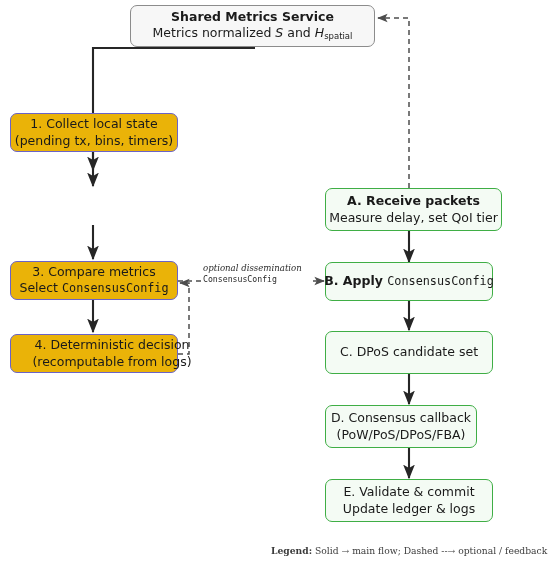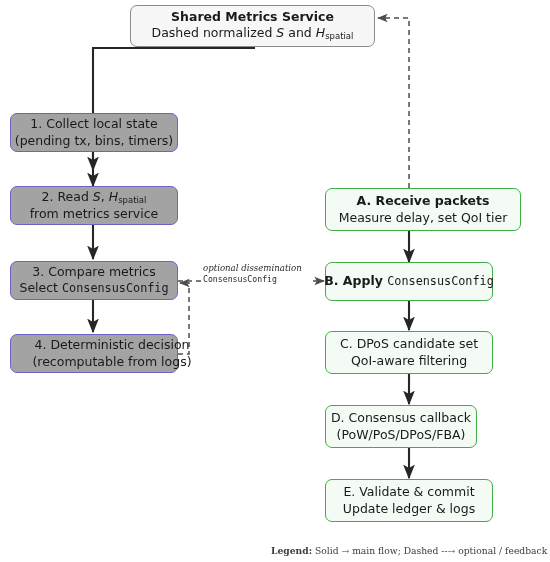--- a/index.html
+++ b/index.html
@@ -11,21 +11,21 @@
   .node{position:absolute;box-sizing:border-box;border-radius:7px;
         display:flex;flex-direction:column;align-items:center;justify-content:center;
         text-align:center;line-height:1.30;z-index:3;}
   .node .l1,.node .l2{display:block;white-space:nowrap;}
 
   
   .n-top{background:#f7f7f7;border:1px solid #8c8c8c;font-size:12.5px;}
   .n-top .l1{font-weight:bold;}
 
   
-  .n-blue{background:#a3a3a3;border:1.3px solid #6a63c8;font-size:12.5px;}
+  .n-blue{background:#eab308;border:1.3px solid #6a63c8;font-size:12.5px;}
   
   .n-green{background:#f4fbf4;border:1.3px solid #3fae45;font-size:12.5px;}
 
   .b{font-weight:bold;}
   .mono{font-family:"DejaVu Sans Mono","Liberation Mono",monospace;font-size:11.8px;}
   .sub{font-size:8.5px;vertical-align:-0.28em;font-style:normal;
        font-family:"DejaVu Sans","Liberation Sans",sans-serif;}
 
   
   .elabel{position:absolute;z-index:4;line-height:1.25;
@@ -94,55 +94,50 @@
       <path d="M 178 354 L 189 354 L 189 283 L 180 283" fill="none" stroke="#4d4d4d" stroke-width="1.5" stroke-dasharray="5,4" marker-end="url(#ahd)"></path>
     </g>
 
     <g>
       <path d="M 409 188 L 409 18 L 378 18" fill="none" stroke="#4d4d4d" stroke-width="1.5" stroke-dasharray="5,4" marker-end="url(#ahd)"></path>
     </g>
   </svg>
 
   <div class="node n-top" style="left:130px;top:5px;width:245px;height:42px;">
     <span class="l1">Shared Metrics Service</span>
-    <span class="l2"><span>Dashed normalized </span><i>S</i><span> and </span><i>H</i><span class="sub">spatial</span></span>
+    <span class="l2"><span>Metrics normalized </span><i>S</i><span> and </span><i>H</i><span class="sub">spatial</span></span>
   </div>
 
   <div class="node n-blue" style="left:10px;top:113px;width:168px;height:39px;">
     <span class="l1">1.  Collect local state</span>
     <span class="l2">(pending tx, bins, timers)</span>
   </div>
 
-  <div class="node n-blue" style="left:10px;top:186px;width:168px;height:39px;">
-    <span class="l1"><span>2.  Read </span><i>S</i><span>, </span><i>H</i><span class="sub">spatial</span></span>
-    <span class="l2">from metrics service</span>
-  </div>
 
   <div class="node n-blue" style="left:10px;top:261px;width:168px;height:39px;">
     <span class="l1">3.  Compare metrics</span>
     <span class="l2"><span>Select </span><span class="mono">ConsensusConfig</span></span>
   </div>
 
   <div class="node n-blue" style="left:10px;top:334px;width:168px;height:39px;padding-left:36px;">
     <span class="l1">4.  Deterministic decision</span>
     <span class="l2">(recomputable from logs)</span>
   </div>
 
-  <div class="node n-green" style="left:325px;top:188px;width:196px;height:43px;">
+  <div class="node n-green" style="left:325px;top:188px;width:177px;height:43px;">
     <span class="l1"><b class="b">A. Receive packets</b></span>
     <span class="l2">Measure delay, set QoI tier</span>
   </div>
 
   <div class="node n-green" style="left:325px;top:262px;width:168px;height:39px;">
     <span class="l1"><b class="b">B. Apply </b><span class="mono">ConsensusConfig</span></span>
   </div>
 
   <div class="node n-green" style="left:325px;top:331px;width:168px;height:43px;">
     <span class="l1">C. DPoS candidate set</span>
-    <span class="l2">QoI-aware filtering</span>
   </div>
 
   <div class="node n-green" style="left:325px;top:405px;width:152px;height:43px;">
     <span class="l1">D. Consensus callback</span>
     <span class="l2">(PoW/PoS/DPoS/FBA)</span>
   </div>
 
   <div class="node n-green" style="left:325px;top:479px;width:168px;height:43px;">
     <span class="l1">E. Validate &amp; commit</span>
     <span class="l2">Update ledger &amp; logs</span>

